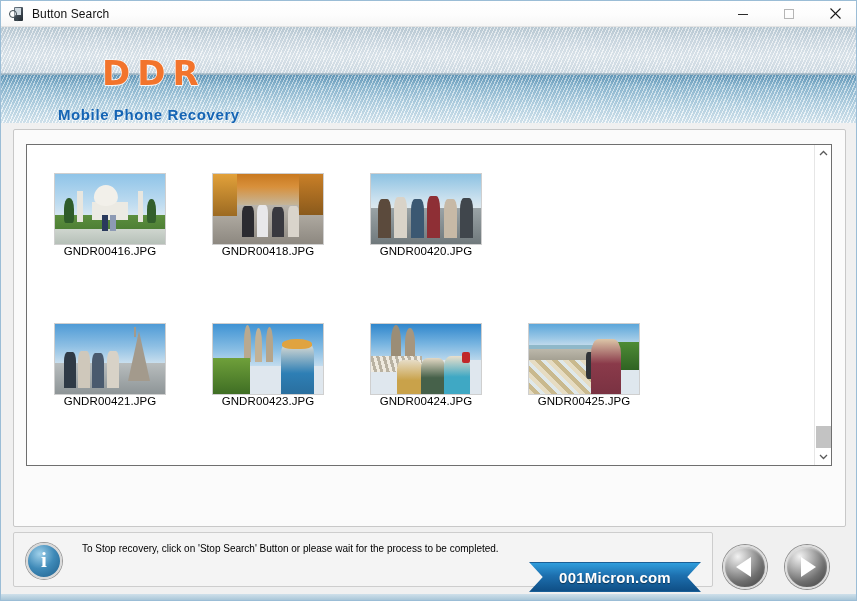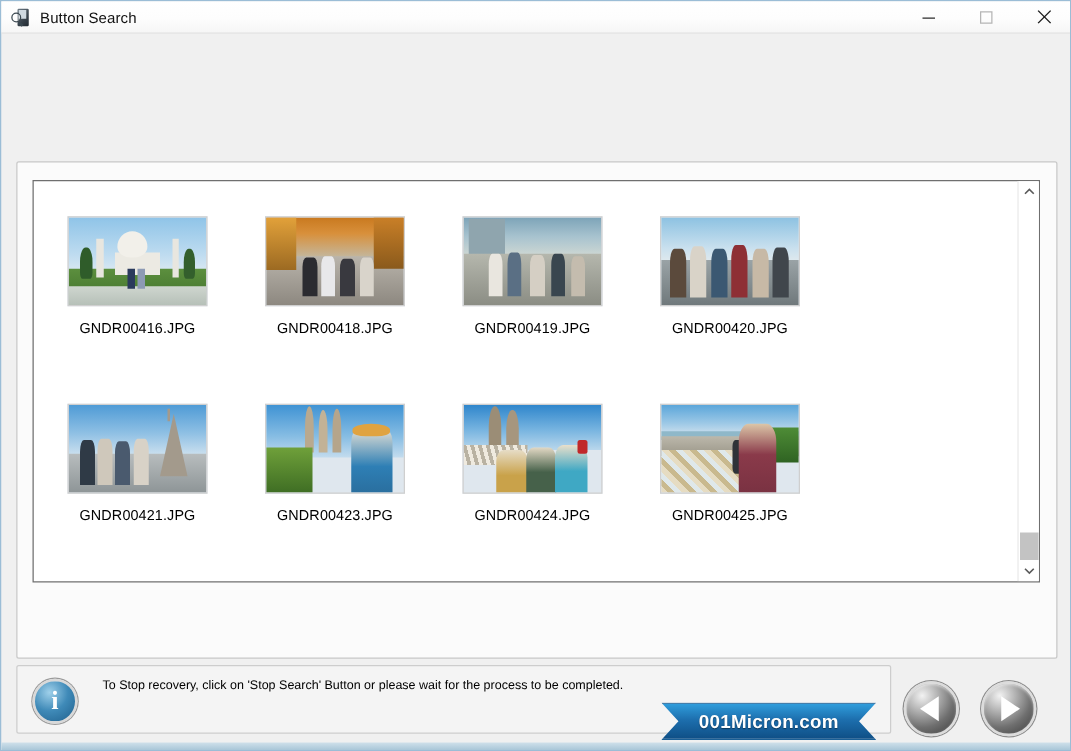--- a/index.html
+++ b/index.html
@@ -192,21 +192,21 @@
   }
   .thumb-img {
     width: 112px;
     height: 72px;
     border: 1px solid #cfcfcf;
     position: relative;
     overflow: hidden;
     background: #dfe7ee;
   }
   .thumb-caption {
-    margin-top: 12px;
+    margin-top: 0;
     font-size: 11.5px;
     color: #000000;
     white-space: nowrap;
     letter-spacing: 0.1px;
   }
 
   
   .ly { position: absolute; }
   .sky     { left:0; top:0; width:100%; height:62%; background: linear-gradient(180deg,#8fc4e8 0%,#bfdcf0 70%,#d9e8f2 100%); }
   .grass   { left:0; bottom:0; width:100%; height:42%; background: linear-gradient(180deg,#5c8f3e 0%,#3f6f2b 100%); }
@@ -483,20 +483,26 @@
       </div>
       <div class="win-btn">
         <svg width="13" height="13" viewBox="0 0 13 13">
             <line x1="1.5" y1="1.5" x2="11.5" y2="11.5" stroke="#1a1a1a" stroke-width="1.1"></line>
             <line x1="11.5" y1="1.5" x2="1.5" y2="11.5" stroke="#1a1a1a" stroke-width="1.1"></line>
           </svg>
       </div>
     </div>
   </div>
 
+  <div class="banner">
+    <div class="banner-top"></div>
+    <div class="banner-bottom"></div>
+    <div class="ddr-logo">DDR</div>
+    <div class="banner-sub">Mobile Phone Recovery</div>
+  </div>
 
   <div class="main-panel">
     <div class="thumb-view">
       <div class="thumb-scroll">
 
         <div class="thumb-row r1">
           <div class="thumb-cell">
             <div class="thumb-img">
               <div class="ly sky"></div>
                 <div class="ly grass"></div>
@@ -517,33 +523,20 @@
               <div class="ly st-top"></div>
                 <div class="ly st-bot"></div>
               <div class="ly st-s1"></div>
                 <div class="ly st-s2"></div>
               <div class="ly st-c1"></div>
                 <div class="ly st-c2"></div>
                 <div class="ly st-c3"></div>
                 <div class="ly st-c4"></div>
             </div>
             <div class="thumb-caption">GNDR00418.JPG</div>
-          </div>
-          <div class="thumb-cell">
-            <div class="thumb-img">
-              <div class="ly cc-top"></div>
-                <div class="ly cc-build"></div>
-                <div class="ly cc-bot"></div>
-              <div class="ly cc-p1"></div>
-                <div class="ly cc-p2"></div>
-                <div class="ly cc-p3"></div>
-              <div class="ly cc-p4"></div>
-                <div class="ly cc-p5"></div>
-            </div>
-            <div class="thumb-caption">GNDR00419.JPG</div>
           </div>
           <div class="thumb-cell">
             <div class="thumb-img">
               <div class="ly gf-sky"></div>
                 <div class="ly gf-bot"></div>
               <div class="ly gf-g1"></div>
                 <div class="ly gf-g2"></div>
                 <div class="ly gf-g3"></div>
               <div class="ly gf-g4"></div>
                 <div class="ly gf-g5"></div>

